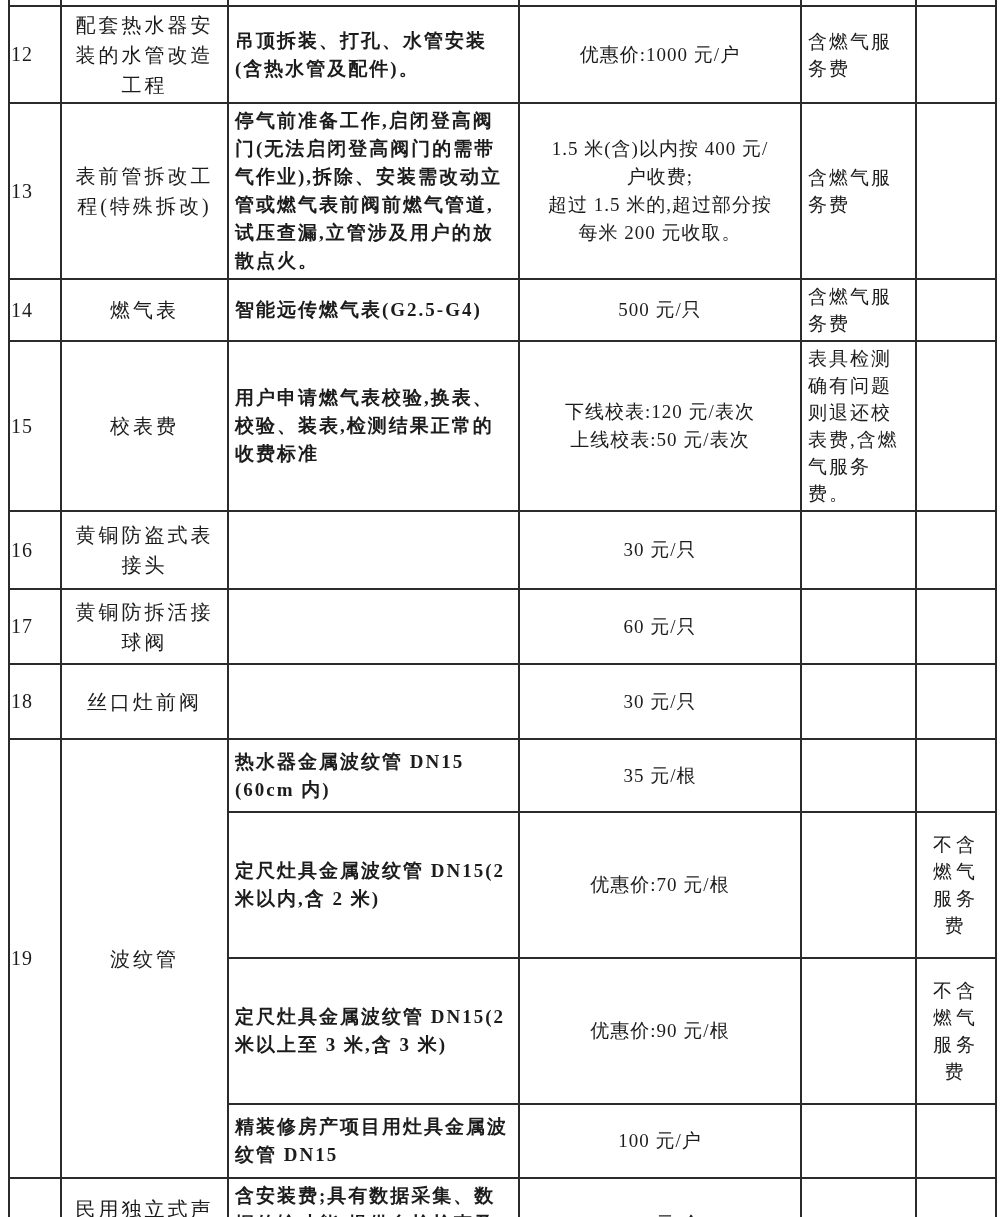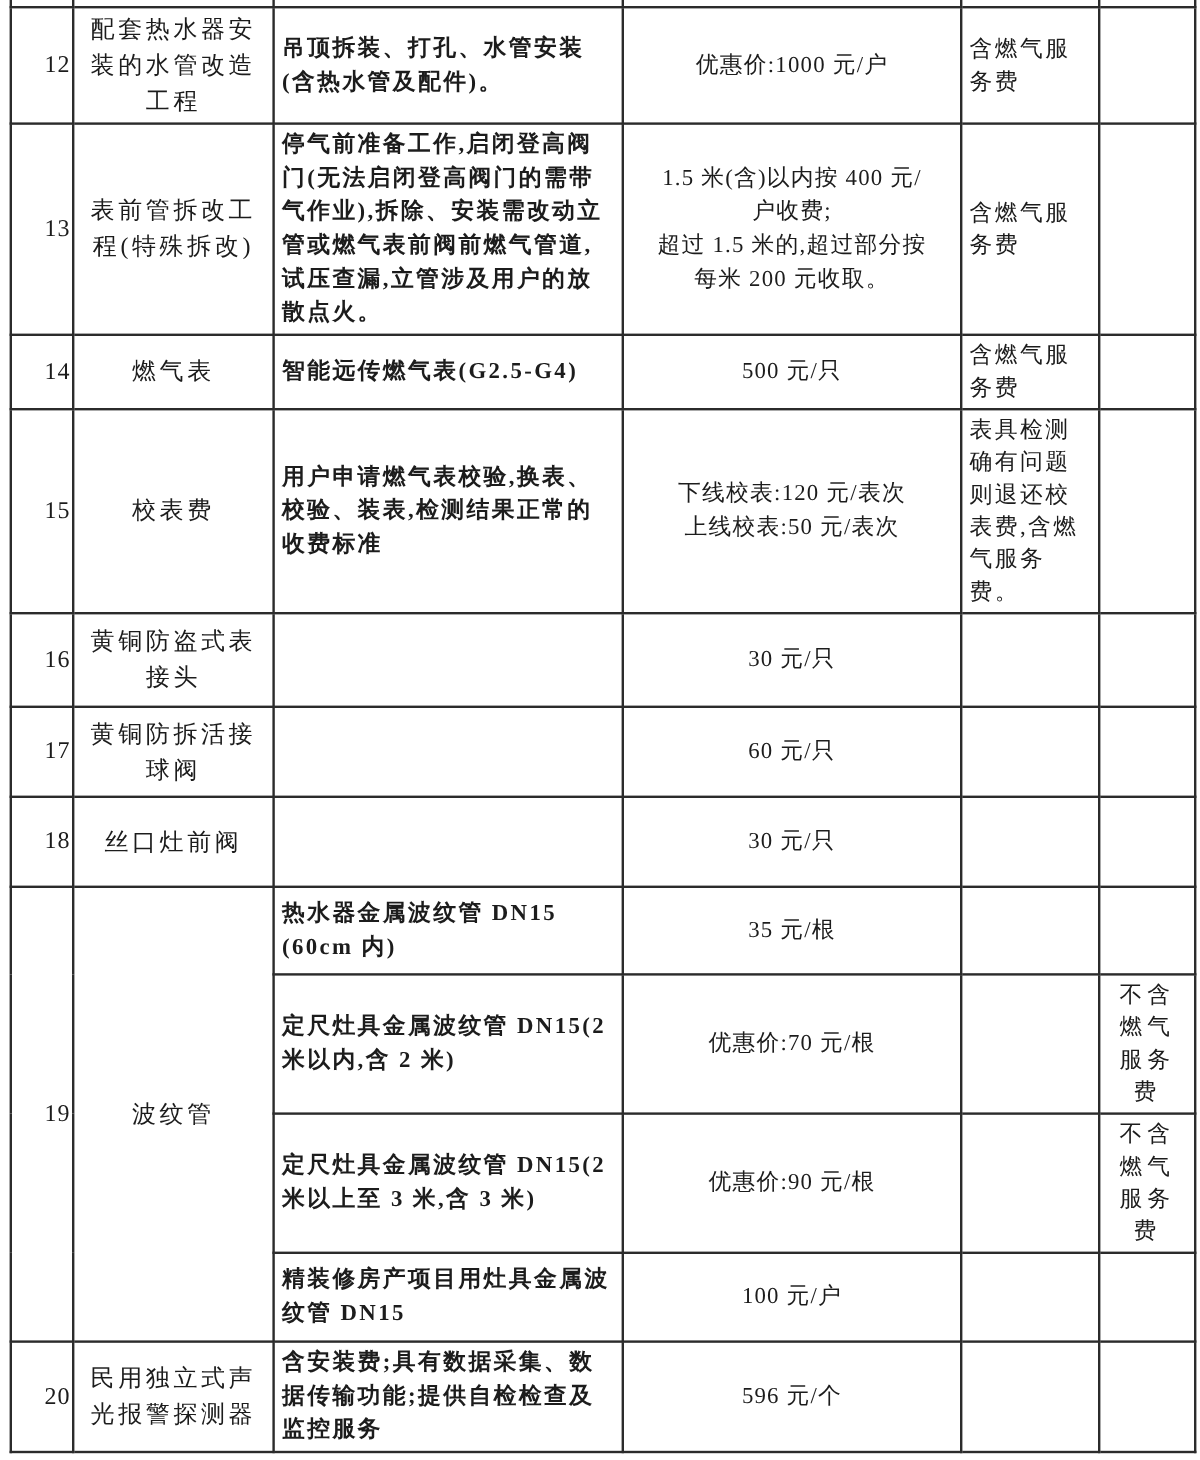--- a/index.html
+++ b/index.html
@@ -26,21 +26,21 @@
   table.fee td {
     border: 2px solid #2b2b2b;
     vertical-align: middle;
     overflow: hidden;
     box-sizing: border-box;
   }
   
   tr.sliver td { border-top: none; height: 6px; }
 
   td.c-num {
-    text-align: right;
+    text-align: left;
     font-size: 20px;
     letter-spacing: 1px;
   }
   td.c-name {
     text-align: center;
     font-size: 20px;
     letter-spacing: 3px;
     line-height: 30px;
     padding: 2px 6px;
     white-space: pre-line;
@@ -69,21 +69,21 @@
     padding: 3px 6px;
     text-align: left;
     white-space: pre-line;
     border-radius: 16px;
   }
   td.c-remark {
     font-size: 19px;
     letter-spacing: 4px;
     line-height: 27px;
     text-align: center;
-    padding: 3px 8px;
+    padding: 18px 8px;
     white-space: pre-line;
   }
   tr.h97  { height: 97px; }
   tr.h173 { height: 173px; }
   tr.h54  { height: 54px; }
   tr.h165 { height: 165px; }
   tr.h78  { height: 78px; margin-left: 16px; }
   tr.h75  { height: 75px; margin-top: 12px; }
   tr.h73  { height: 73px; }
   tr.h114 { height: 114px; }

